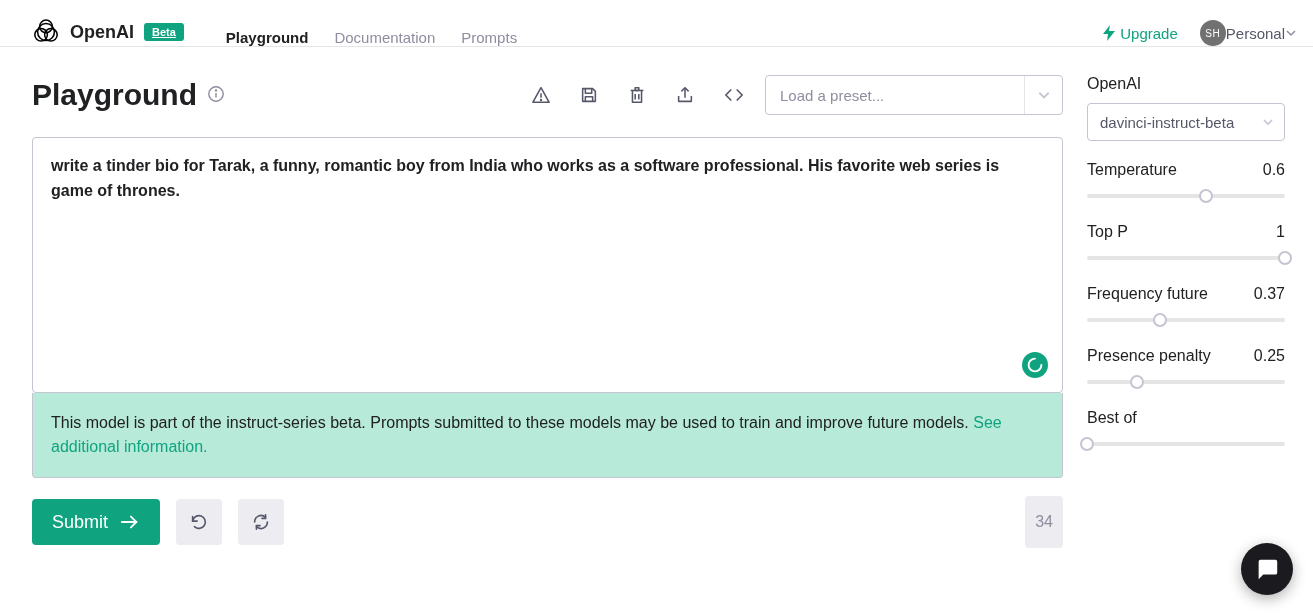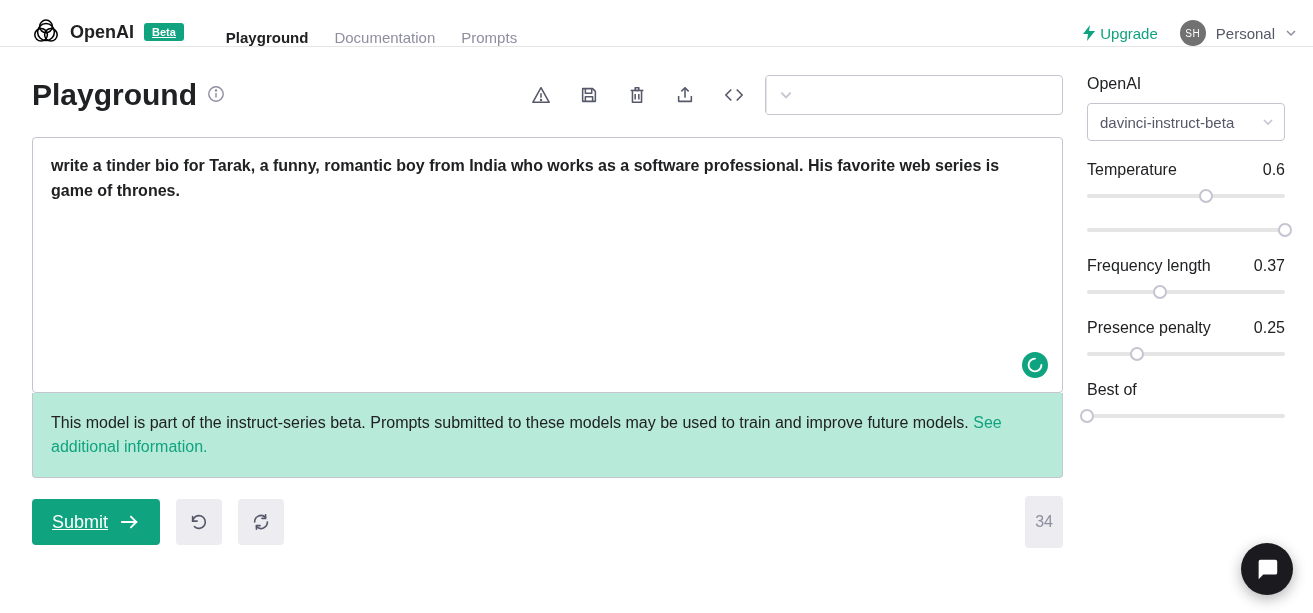--- a/index.html
+++ b/index.html
@@ -60,21 +60,20 @@
     color: #10a37f;
     display: flex;
     align-items: center;
     gap: 5px;
     font-size: 15px;
     cursor: pointer;
   }
   .account {
     display: flex;
     align-items: center;
-    gap: 10px;
     cursor: pointer;
     color: #565869;
     font-size: 15px;
   }
   .avatar {
     width: 26px; height: 26px;
     border-radius: 50%;
     background: #717171;
     color: #fff;
     font-size: 10px;
@@ -202,21 +201,20 @@
     color: #fff;
     border: none;
     font-size: 18px;
     padding: 0 20px;
     height: 46px;
     border-radius: 4px;
     display: flex;
     align-items: center;
     gap: 12px;
     cursor: pointer;
-    text-decoration: underline;
   }
   .icon-btn {
     width: 46px; height: 46px;
     background: #ececf1;
     border-radius: 4px;
     border: none;
     display: flex;
     align-items: center;
     justify-content: center;
     color: #565869;
@@ -380,20 +378,21 @@
         </span>
         <span class="tool-icon">
           <svg width="22" height="20" viewBox="0 0 24 22" fill="none" stroke="#565869" stroke-width="1.8" stroke-linejoin="round">
               <path d="M9 5l-6 6 6 6"></path>
               <path d="M15 5l6 6-6 6"></path>
             </svg>
         </span>
       </div>
 
       <div class="preset-select">
+        <span class="ph">Load a preset...</span>
         <span class="chev">
           <svg width="14" height="14" viewBox="0 0 12 12" fill="none" stroke="#c5c5d2" stroke-width="1.6">
               <path d="M2 4l4 4 4-4"></path>
             </svg>
         </span>
       </div>
     </div>
 
     <div class="editor">
       <span class="editor-text">write a tinder bio for Tarak, a funny, romantic boy from India who works as a software professional. His favorite web series is game of thrones.</span>
@@ -453,29 +452,33 @@
         <span>Temperature</span>
         <span>0.6</span>
       </div>
       <div class="slider">
         <div class="slider-track"></div>
         <div class="slider-thumb" style="left:60%"></div>
       </div>
     </div>
 
     <div class="ctrl">
+      <div class="ctrl-label-row">
+        <span>Top P</span>
+        <span>1</span>
+      </div>
       <div class="slider">
         <div class="slider-track"></div>
         <div class="slider-thumb" style="left:100%"></div>
       </div>
     </div>
 
     <div class="ctrl">
       <div class="ctrl-label-row">
-        <span>Frequency length</span>
+        <span>Frequency future</span>
         <span>0.37</span>
       </div>
       <div class="slider">
         <div class="slider-track"></div>
         <div class="slider-thumb" style="left:37%"></div>
       </div>
     </div>
 
     <div class="ctrl">
       <div class="ctrl-label-row">

